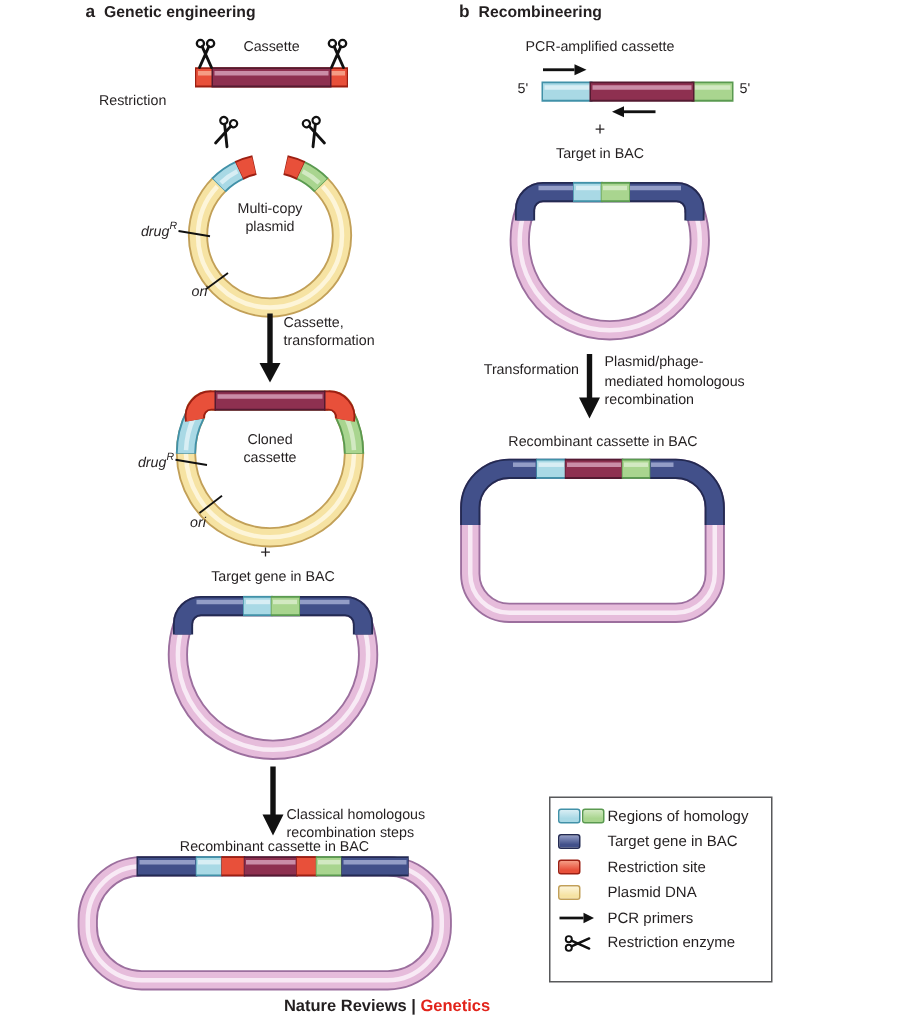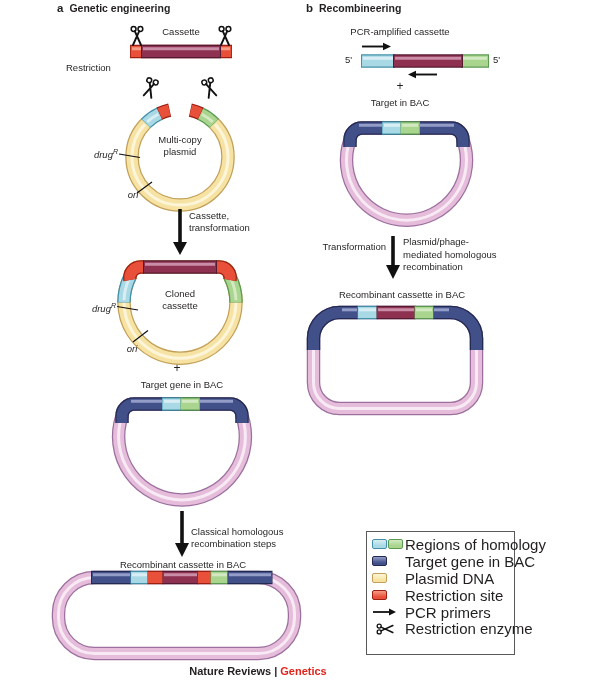--- a/index.html
+++ b/index.html
@@ -32,21 +32,21 @@
   .lrow{display:flex;align-items:center;height:16.9px}
   .icell{width:33px;display:flex;align-items:center;flex:0 0 auto}
   .sw{width:15px;height:10px;border:1px solid;border-radius:2px;box-sizing:border-box;flex:0 0 auto}
   .sw + .sw{margin-left:1px}
   .sw-blue{background:linear-gradient(180deg,var(--homology-blue-highlight),var(--homology-blue) 70%);border-color:var(--homology-blue-border)}
   .sw-green{background:linear-gradient(180deg,var(--homology-green-highlight),var(--homology-green) 70%);border-color:var(--homology-green-border)}
   .sw-navy{background:linear-gradient(180deg,var(--target-navy-highlight),var(--target-navy) 75%);border-color:var(--target-navy-border)}
   .sw-red{background:linear-gradient(180deg,var(--restriction-red-highlight),var(--restriction-red) 75%);border-color:var(--restriction-red-border)}
   .sw-yellow{background:linear-gradient(180deg,var(--plasmid-yellow-highlight),var(--plasmid-yellow) 75%);border-color:var(--plasmid-yellow-border)}
   .sw-pink{background:linear-gradient(180deg,var(--bac-pink-highlight),var(--bac-pink) 75%);border-color:var(--bac-pink-border)}
-  .ltxt{font-size:15px;white-space:nowrap}
+  .ltxt{font-size:10px;white-space:nowrap}
   #footer{position:absolute;top:665px;left:0;width:516px;text-align:center;font-size:11px;font-weight:bold}
   #footer .fsep{margin:0 3px}
   #footer .fred{color:var(--journal-red)}
 </style>
 </head>
 <body>
 
 <div id="fig">
 
   <svg width="0" height="0" style="position:absolute" aria-hidden="true">
@@ -239,21 +239,21 @@
       <div>transformation</div>
     </div>
   <div class="lbl ctr" style="left:180px;top:288px">
       <div>Cloned</div>
       <div>cassette</div>
     </div>
   <div class="lbl rgt" style="left:56px;top:303px;width:60px"><span class="it">drug</span><sup class="it">R</sup></div>
   <div class="lbl ctr it" style="left:132px;top:343px">ori</div>
   <div class="lbl ctr plus" style="left:177px;top:362px">+</div>
   <div class="lbl ctr" style="left:182px;top:379px">Target gene in BAC</div>
-  <div class="lbl" style="left:191px;top:526px">
+  <div class="lbl" style="left:191px;top:538px">
       <div>Classical homologous</div>
       <div>recombination steps</div>
     </div>
   <div class="lbl ctr" style="left:183px;top:559px">Recombinant cassette in BAC</div>
 
   <div class="lbl hdr" style="left:306px;top:2px"><span class="pl">b</span><span>Recombineering</span></div>
   <div class="lbl ctr" style="left:400px;top:26px">PCR-amplified cassette</div>
   <div class="lbl" style="left:345px;top:54px">5'</div>
   <div class="lbl" style="left:493px;top:54px">5'</div>
   <div class="lbl ctr plus" style="left:400px;top:80px">+</div>
@@ -275,29 +275,29 @@
       <span class="ltxt">Regions of homology</span>
     </div>
     <div class="lrow">
       <span class="icell">
           <span class="sw sw-navy"></span>
         </span>
       <span class="ltxt">Target gene in BAC</span>
     </div>
     <div class="lrow">
       <span class="icell">
+          <span class="sw sw-red"></span>
+        </span>
+      <span class="ltxt">Restriction site</span>
+    </div>
+    <div class="lrow">
+      <span class="icell">
           <span class="sw sw-yellow"></span>
         </span>
       <span class="ltxt">Plasmid DNA</span>
-    </div>
-    <div class="lrow">
-      <span class="icell">
-          <span class="sw sw-red"></span>
-        </span>
-      <span class="ltxt">Restriction site</span>
     </div>
     <div class="lrow">
       <span class="icell">
           <svg width="26" height="12" viewBox="0 0 26 12">
             <line x1="1" y1="6" x2="17" y2="6" stroke="#111" stroke-width="1.8"></line>
             <polygon points="17,2.5 17,9.5 24,6" fill="#111"></polygon>
           </svg>
         </span>
       <span class="ltxt">PCR primers</span>
     </div>

